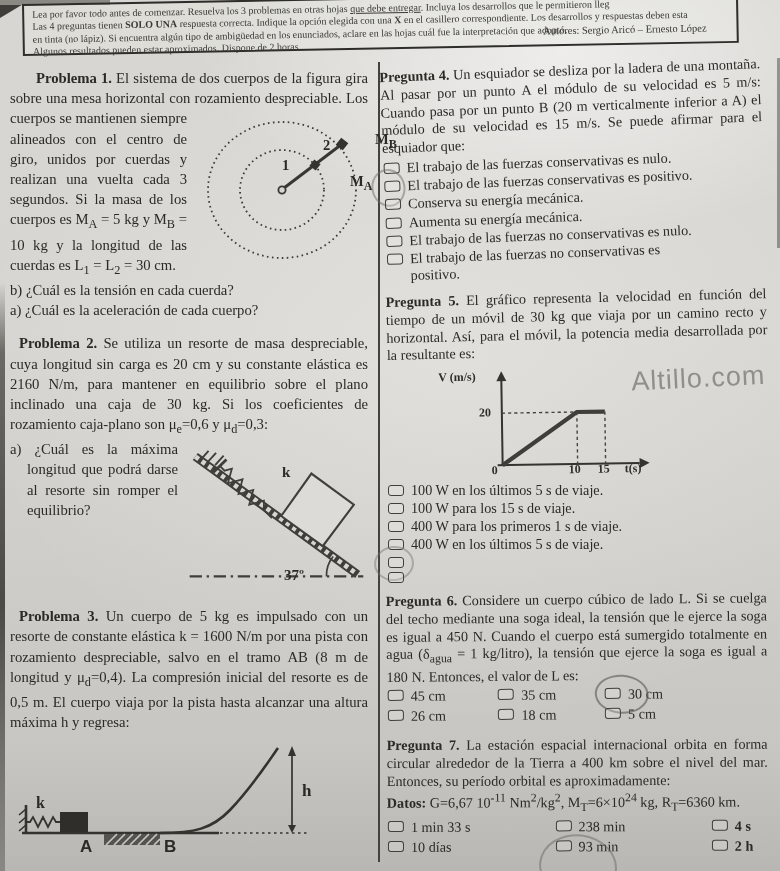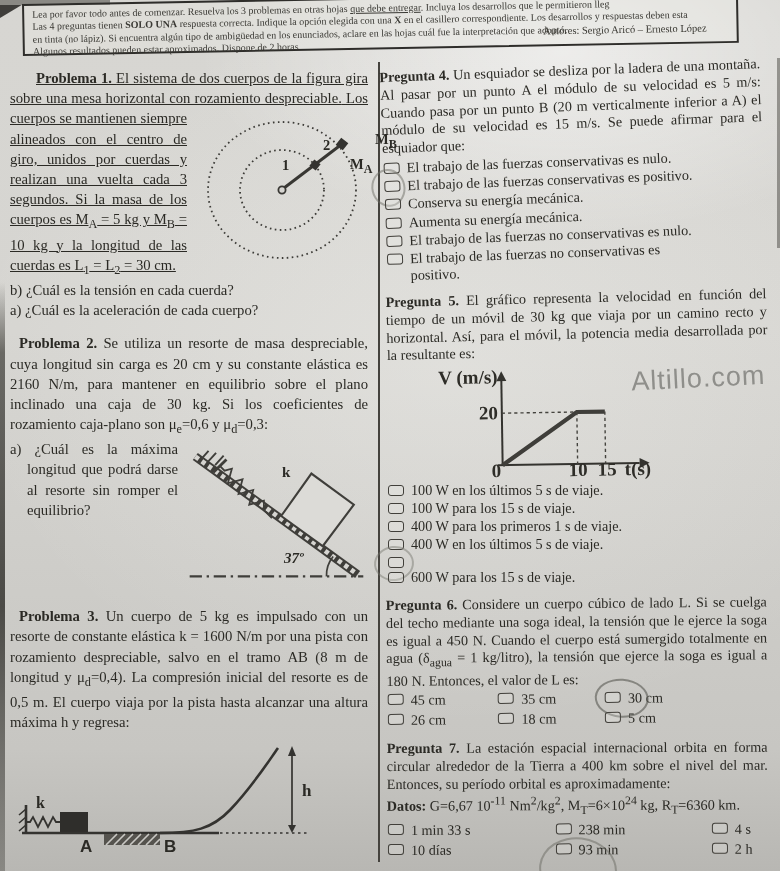--- a/index.html
+++ b/index.html
@@ -26,21 +26,21 @@
   }
   .hline{white-space:nowrap;overflow:hidden;}
   .authors{position:absolute;right:30px;bottom:7px;font-size:10.5px;color:#36352f;background:transparent;}
   
   .cols{position:absolute;left:0;top:62px;width:780px;height:809px;display:flex;}
   .col-left{width:374px;box-sizing:border-box;padding:6px 6px 0 10px;font-size:14.7px;line-height:20.2px;}
   .col-right{width:402px;box-sizing:border-box;padding:7px 8px 0 13px;font-size:14.2px;line-height:17.8px;}
   p{margin:0;}
   .para{text-align:justify;}
   .ptitle{font-weight:bold;}
-  .ind-lg{text-indent:26px;text-decoration:underline;}
+  .ind-lg{text-indent:26px;}
   .ind-sm{text-indent:9px;}
   .qitem{padding-left:17px;text-indent:-17px;text-align:justify;}
   section{clear:none;}
   .prob{margin-bottom:13px;}
   .clr{clear:both;}
   
   .diagram{position:relative;display:block;}
   .fl-r{float:right;}
   .p1-diagram{width:172px;height:150px;margin:2px 0 4px 9px;}
   .p2-diagram{width:184px;height:150px;margin:2px 0 2px 6px;}
@@ -54,31 +54,31 @@
   .q5 .para{transform:rotate(-1.35deg);transform-origin:0 100%;}
   .q6{transform:rotate(-0.55deg);transform-origin:0 100%;margin-bottom:12px;}
   .q7{transform:rotate(-0.2deg);transform-origin:0 100%;}
   .opts{margin-top:2px;}
   .opt{position:relative;display:flex;align-items:flex-start;line-height:17.2px;margin:0 0 1px 0;}
   .cb{flex:0 0 auto;display:inline-block;width:14px;height:9px;border:1.7px solid #413f3a;border-radius:3px;margin:3px 7px 0 1px;background:rgba(240,239,235,.25);}
   .olabel{text-align:left;}
   .optrow{display:flex;margin:0 0 2px 0;}
   .optcell{position:relative;display:flex;align-items:flex-start;line-height:18px;}
   .q6 .c1{width:29%;} .q6 .c2{width:28%;} .q6 .c3{width:43%;}
-  .q7 .c1{width:44%;} .q7 .c2{width:41%;} .q7 .c3{width:15%;}
+  .q7 .c1{width:44%;} .q7 .c2{width:41%;} .q7 .c3{width:15%;font-weight:bold;}
   
   .pencil{position:absolute;border-radius:50%;pointer-events:none;}
   .pen-q4{left:-12px;top:-9px;width:30px;height:34px;border:2px solid rgba(110,110,102,.50);transform:rotate(-10deg);}
   .pen-q5{left:-13px;top:-8px;width:36px;height:31px;border:2px solid rgba(115,115,107,.45);transform:rotate(-6deg);}
   .pen-q6{left:-9px;top:-10px;width:50px;height:35px;border:2.5px solid rgba(92,92,85,.62);transform:rotate(4deg);}
   .pen-q7{left:-16px;top:-3px;width:74px;height:60px;border:2px solid rgba(105,105,97,.5);transform:rotate(7deg);}
   
   .chartwrap{position:relative;height:108px;margin:3px 0 5px 0;transform:rotate(-0.9deg);}
   .chart-svg{position:absolute;left:40px;top:0;}
-  .clabel{position:absolute;font-size:19px;color:#2e2d28;font-weight:600;}
+  .clabel{position:absolute;font-size:12px;color:#2e2d28;font-weight:600;}
   .watermark{position:absolute;right:2px;top:3px;font-family:"Liberation Sans",sans-serif;font-size:27px;letter-spacing:1px;color:#8f8f8b;transform:rotate(-2deg);font-weight:400;}
   .datos{text-align:justify;}
 </style>
 </head>
 <body>
 
 <div id="page">
 
   <div class="corner-dark"></div>
   <div class="top-strip"></div>
@@ -105,21 +105,21 @@
               <ellipse cx="86" cy="80" rx="74" ry="68" fill="none" stroke="#3c3b37" stroke-width="1.8" stroke-dasharray="1.6 3.4"></ellipse>
               <ellipse cx="86" cy="80" rx="42" ry="40" fill="none" stroke="#3c3b37" stroke-width="1.8" stroke-dasharray="1.6 3.4"></ellipse>
               <line x1="86" y1="80" x2="146" y2="34" stroke="#38373300" stroke-width="0"></line>
               <line x1="88" y1="78" x2="146" y2="34" stroke="#383733" stroke-width="3"></line>
               <circle cx="86" cy="80" r="3.6" fill="#d6d5d1" stroke="#383733" stroke-width="1.8"></circle>
               <rect x="-4" y="-4" width="8" height="8" fill="#343330" transform="translate(119,55) rotate(38)"></rect>
               <rect x="-4.5" y="-4.5" width="9" height="9" fill="#343330" transform="translate(146,34) rotate(38)"></rect>
             </svg>
             <span class="dlabel" style="left:60px;top:48px;">1</span>
             <span class="dlabel" style="left:101px;top:28px;">2</span>
-            <span class="dlabel" style="left:128px;top:47px;">M<sub>A</sub></span>
+            <span class="dlabel" style="left:128px;top:64px;">M<sub>A</sub></span>
             <span class="dlabel" style="left:153px;top:22px;">M<sub>B</sub></span>
           </span>
           <span>Los cuerpos se mantienen siempre alineados con el centro de giro, unidos por cuerdas y realizan una vuelta cada 3 segundos. Si la masa de los cuerpos es M<sub>A</sub> = 5 kg y M<sub>B</sub> = 10 kg y la longitud de las cuerdas es L<sub>1</sub> = L<sub>2</sub> = 30 cm.</span>
         </p>
         <p class="qitem clr">b) ¿Cuál es la tensión en cada cuerda?</p>
         <p class="qitem">a) ¿Cuál es la aceleración de cada cuerpo?</p>
       </section>
 
       <section class="prob">
         <p class="para ind-sm"><b class="ptitle">Problema 2.</b> <span>Se utiliza un resorte de masa despreciable, cuya longitud sin carga es 20 cm y su constante elástica es 2160 N/m, para mantener en equilibrio sobre el plano inclinado una caja de 30 kg. Si los coeficientes de rozamiento caja-plano son μ<sub>e</sub>=0,6 y μ<sub>d</sub>=0,3:</span></p>
@@ -131,21 +131,21 @@
               <line x1="31" y1="33" x2="45" y2="19" stroke="#3f3e3a" stroke-width="3"></line>
               <path d="M26,10 l-8,9 M34,12 l-9,10 M42,15 l-9,10" stroke="#3f3e3a" stroke-width="2" fill="none"></path>
               <g transform="translate(38,26) rotate(45)">
                 <polyline points="0,0 7,0 11,-7 19,7 27,-7 35,7 43,-7 51,7 59,-7 66,0 78,0" fill="none" stroke="#3f3e3a" stroke-width="1.9"></polyline>
               </g>
               <polygon points="103,79 147,111 180,67 135,34" fill="#dcdbd7" stroke="#3f3e3a" stroke-width="2.2"></polygon>
               <line x1="6" y1="143" x2="190" y2="143" stroke="#3f3e3a" stroke-width="2.4" stroke-dasharray="13 5 2.5 5"></line>
               <path d="M158,122 A32,32 0 0 0 151,143" fill="none" stroke="#3f3e3a" stroke-width="1.8"></path>
             </svg>
             <span class="dlabel" style="left:98px;top:24px;font-size:15px;">k</span>
-            <span class="dlabel" style="left:100px;top:110px;font-size:15px;font-style:italic;">37º</span>
+            <span class="dlabel" style="left:100px;top:127px;font-size:15px;">37º</span>
           </span>
           <p class="qitem">a) ¿Cuál es la máxima longitud que podrá darse al resorte sin romper el equilibrio?</p>
         </div>
         <div class="clr"></div>
       </section>
 
       <section class="prob">
         <p class="para ind-sm"><b class="ptitle">Problema 3.</b> <span>Un cuerpo de 5 kg es impulsado con un resorte de constante elástica k = 1600 N/m por una pista con rozamiento despreciable, salvo en el tramo AB (8 m de longitud y μ<sub>d</sub>=0,4). La compresión inicial del resorte es de 0,5 m. El cuerpo viaja por la pista hasta alcanzar una altura máxima h y regresa:</span></p>
         <span class="diagram p3-diagram">
           <svg width="334" height="122" viewBox="0 0 334 122">
@@ -245,21 +245,20 @@
           <div class="opt">
               <span class="cb"></span>
               <span class="olabel">400 W en los últimos 5 s de viaje.</span>
             </div>
           <div class="opt">
               <span class="pencil pen-q5"></span>
               <span class="cb"></span>
             </div>
           <div class="opt">
               <span class="cb"></span>
-              <span class="olabel">600 W para los 15 s de viaje.</span>
             </div>
         </div>
       </section>
 
       <section class="quest q6">
         <p class="para"><b class="ptitle">Pregunta 6.</b> <span>Considere un cuerpo cúbico de lado L. Si se cuelga del techo mediante una soga ideal, la tensión que le ejerce la soga es igual a 450 N. Cuando el cuerpo está sumergido totalmente en agua (δ<sub>agua</sub> = 1 kg/litro), la tensión que ejerce la soga es igual a 180 N. Entonces, el valor de L es:</span></p>
         <div class="optrow">
           <div class="optcell c1">
               <span class="cb"></span>
               <span class="olabel">45 cm</span>

